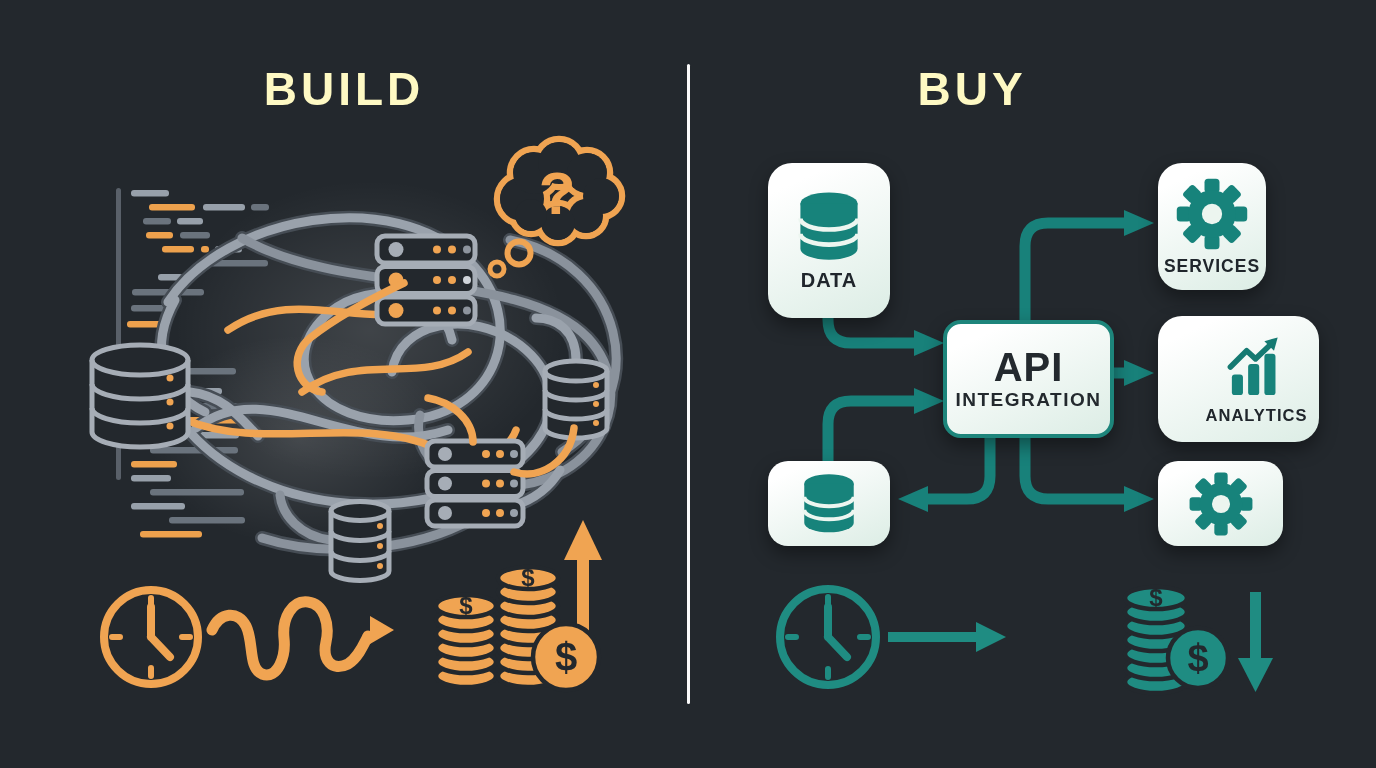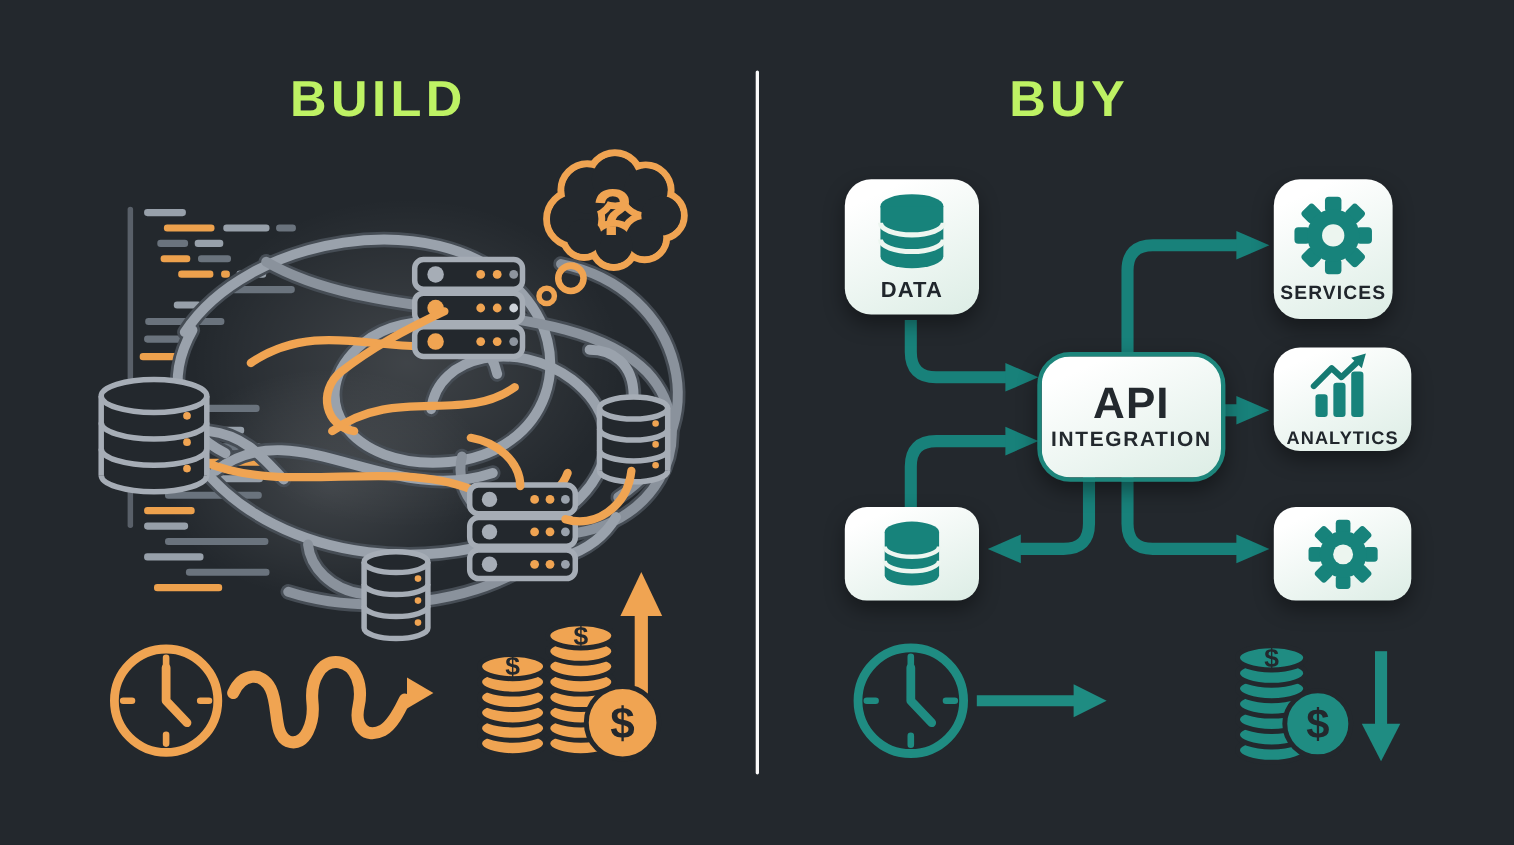--- a/index.html
+++ b/index.html
@@ -1,35 +1,35 @@
 <!DOCTYPE html>
 <html><head>
 <meta charset="utf-8">
 <style>
   html,body{margin:0;padding:0;background:#23282d;}
   .canvas{position:relative;width:1376px;height:768px;background:#23282d;overflow:hidden;
           font-family:"Liberation Sans",sans-serif;}
   .art{position:absolute;left:0;top:0;width:1376px;height:768px;}
-  .title{position:absolute;top:62px;font-weight:bold;font-size:46px;color:#bef264;
+  .title{position:absolute;top:62px;font-weight:bold;font-size:46px;color:#fef9c3;
          letter-spacing:4px;text-align:center;margin:0;}
   .title.build{left:0;width:688px;}
   .title.buy{left:688px;width:568px;}
   .divider{position:absolute;left:687px;top:64px;width:3px;height:640px;background:#fafafa;border-radius:2px;}
   .node{position:absolute;display:flex;flex-direction:column;align-items:center;justify-content:center;
         gap:5px;background:linear-gradient(155deg,#ffffff 15%,#dcede5 100%);border-radius:24px;
         box-shadow:0 8px 18px rgba(0,0,0,.38);}
   .node .label{font-weight:bold;color:#20262c;letter-spacing:1px;}
-  .node-data{left:768px;top:163px;width:122px;height:123px;}
+  .node-data{left:768px;top:163px;width:122px;height:155px;}
   .node-data .label{font-size:20px;}
   .node-services{left:1158px;top:163px;width:108px;height:127px;}
   .node-services .label{font-size:17.5px;}
-  .node-api{left:943px;top:320px;width:163px;height:110px;border:4px solid #1d857b;border-radius:30px;gap:2px;}
+  .node-api{left:943px;top:320px;width:163px;height:110px;border:4px solid #1d857b;border-radius:18px;gap:2px;}
   .api-main{font-weight:bold;font-size:40px;line-height:1;color:#23292e;letter-spacing:1px;}
   .api-sub{font-weight:bold;font-size:19px;color:#23292e;letter-spacing:1.5px;}
-  .node-analytics{left:1158px;top:316px;width:125px;height:94px;}
+  .node-analytics{left:1158px;top:316px;width:125px;height:126px;padding-left:36px;}
   .node-analytics .label{font-size:16.5px;}
   .node-db2{left:768px;top:461px;width:122px;height:85px;border-radius:20px;}
   .node-gear2{left:1158px;top:461px;width:125px;height:85px;border-radius:20px;}
 </style>
 </head>
 <body>
 
 <div class="canvas">
 
   <svg class="art" viewBox="0 0 1376 768">

